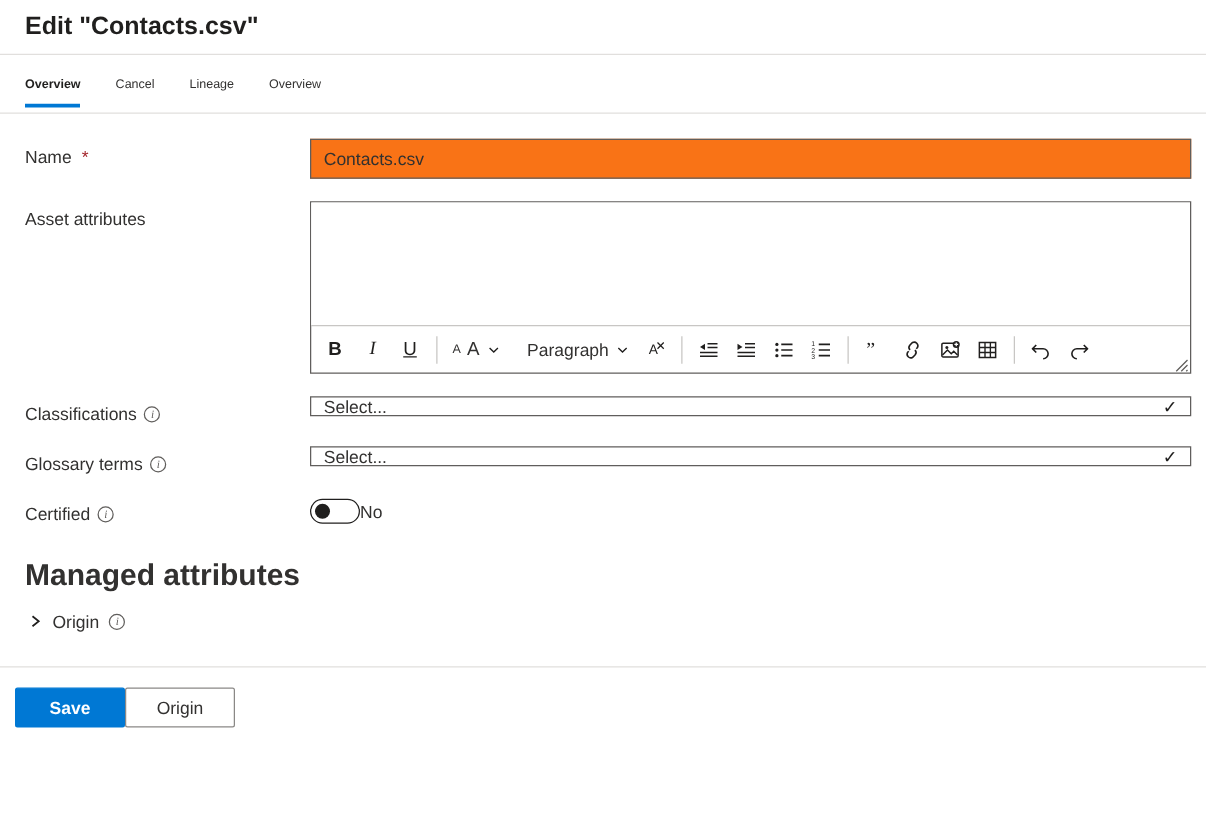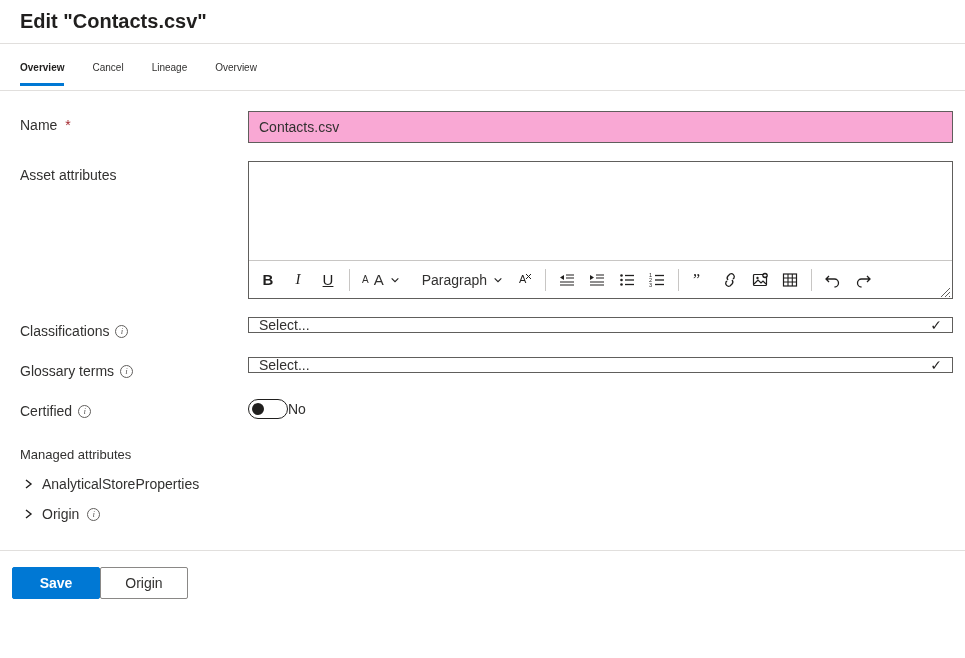--- a/index.html
+++ b/index.html
@@ -83,21 +83,21 @@
     flex: 1 1 auto;
   }
   .text-input {
     width: 100%;
     height: 32px;
     padding: 4px 10px;
     border: 1px solid #605e5c;
     font-size: 14px;
     font-family: inherit;
     color: #323130;
-    background: #f9a8d4;
+    background: #f97316;
   }
   .rte-wrap {
     width: 100%;
     border: 1px solid #605e5c;
     position: relative;
     background: #fff;
   }
   .rte-area {
     width: 100%;
     height: 98px;
@@ -177,22 +177,22 @@
     background: #fff;
   }
   .toggle-knob {
     position: absolute;
     left: 3px; top: 3px;
     width: 12px; height: 12px;
     border-radius: 50%;
     background: #201f1e;
   }
   .section-title {
-    font-size: 13px;
-    font-weight: 400;
+    font-size: 24px;
+    font-weight: 700;
     margin: 28px 0 14px 0;
   }
   .exp-item {
     display: flex;
     align-items: center;
     gap: 8px;
     font-size: 14px;
     margin: 14px 0;
     cursor: pointer;
     padding-left: 4px;
@@ -403,26 +403,20 @@
           <div class="toggle">
             <div class="toggle-knob"></div>
           </div>
           <span>No</span>
         </div>
       </div>
     </div>
 
     <div class="section-title">Managed attributes</div>
 
-    <div class="exp-item">
-      <svg width="10" height="10" viewBox="0 0 10 10">
-          <path d="M2 1 L7 5 L2 9" stroke="#201f1e" stroke-width="1.4" fill="none"></path>
-        </svg>
-      <span>AnalyticalStoreProperties</span>
-    </div>
 
     <div class="exp-item">
       <svg width="10" height="10" viewBox="0 0 10 10">
           <path d="M2 1 L7 5 L2 9" stroke="#201f1e" stroke-width="1.4" fill="none"></path>
         </svg>
       <span>Origin</span>
       <span class="info-icon">i</span>
     </div>
 
   </div>

